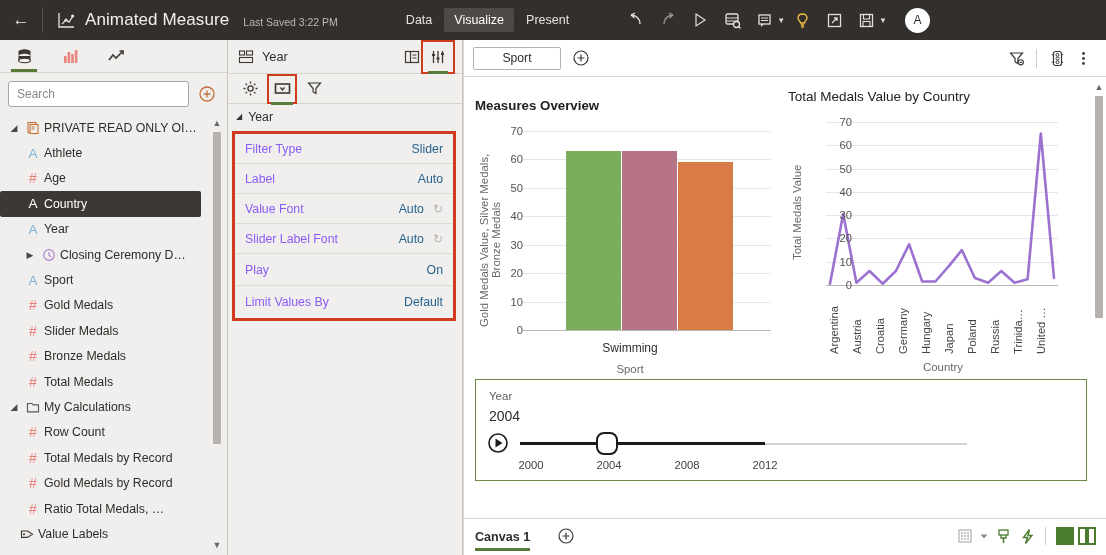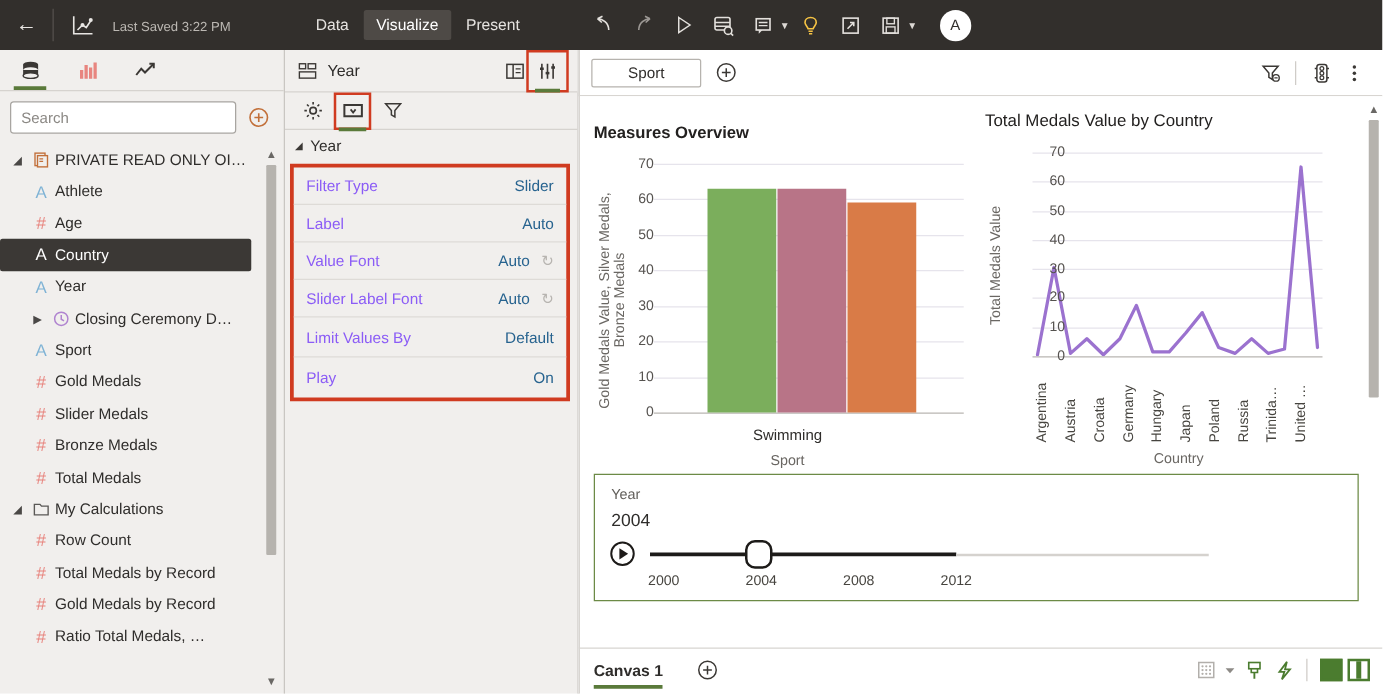--- a/index.html
+++ b/index.html
@@ -274,20 +274,21 @@
     <div class="back-btn">←</div>
     <div class="topbar-div"></div>
     <div class="app-icon">
       <svg width="19" height="19" viewBox="0 0 19 19">
         <path d="M2 2 v14 h15" stroke="#e8e6e3" stroke-width="1.3" fill="none"></path>
         <path d="M5 13 L9 9 L12 11 L16 5" stroke="#e8e6e3" stroke-width="1.3" fill="none"></path>
         <circle cx="9" cy="9" r="1.6" fill="#e8e6e3"></circle>
         <circle cx="15.6" cy="5" r="1.6" fill="#e8e6e3"></circle>
       </svg>
     </div>
+    <div class="app-title">Animated Measure</div>
     <div class="saved-label">Last Saved 3:22 PM</div>
 
     <div class="mode-tabs">
       <div class="mode-tab">Data</div>
       <div class="mode-tab active">Visualize</div>
       <div class="mode-tab">Present</div>
     </div>
 
     <div class="top-actions">
       <div class="ticon">
@@ -460,20 +461,29 @@
         <span class="tree-lbl">Total Medals by Record</span>
       </div>
       <div class="tree-row ind1">
         <span class="ticon-h">#</span>
         <span class="tree-lbl">Gold Medals by Record</span>
       </div>
       <div class="tree-row ind1">
         <span class="ticon-h">#</span>
         <span class="tree-lbl">Ratio Total Medals, …</span>
       </div>
+      <div class="tree-row" style="padding-left:16px">
+        <span class="ticon-tag">
+          <svg width="14" height="14" viewBox="0 0 14 14">
+            <path d="M1.5 4 h6 l5 3.2 -5 3.2 h-6 Z" stroke="currentColor" stroke-width="1.1" fill="none"></path>
+            <circle cx="4" cy="7.2" r="1" fill="currentColor"></circle>
+          </svg>
+        </span>
+        <span class="tree-lbl">Value Labels</span>
+      </div>
     </div>
 
     <div class="sb-scroll">
       <div class="arr">▲</div>
       <div class="thumb"></div>
       <div class="arr bot">▼</div>
     </div>
   </div>
 
   <div class="props">
@@ -541,26 +551,26 @@
         <span class="prop-name">Value Font</span>
         <span class="prop-val">Auto</span>
         <span class="prop-reset">↻</span>
       </div>
       <div class="prop-row">
         <span class="prop-name">Slider Label Font</span>
         <span class="prop-val">Auto</span>
         <span class="prop-reset">↻</span>
       </div>
       <div class="prop-row tall">
+        <span class="prop-name">Play</span>
+        <span class="prop-val">On</span>
+      </div>
+      <div class="prop-row tall">
         <span class="prop-name">Limit Values By</span>
         <span class="prop-val">Default</span>
-      </div>
-      <div class="prop-row tall">
-        <span class="prop-name">Play</span>
-        <span class="prop-val">On</span>
       </div>
     </div>
   </div>
 
   <div class="main">
     <div class="filterbar">
       <div class="chip">Sport</div>
       <div class="fb-add">
         <svg width="18" height="18" viewBox="0 0 18 18">
           <circle cx="9" cy="9" r="7" stroke="currentColor" stroke-width="1.2" fill="none"></circle>

